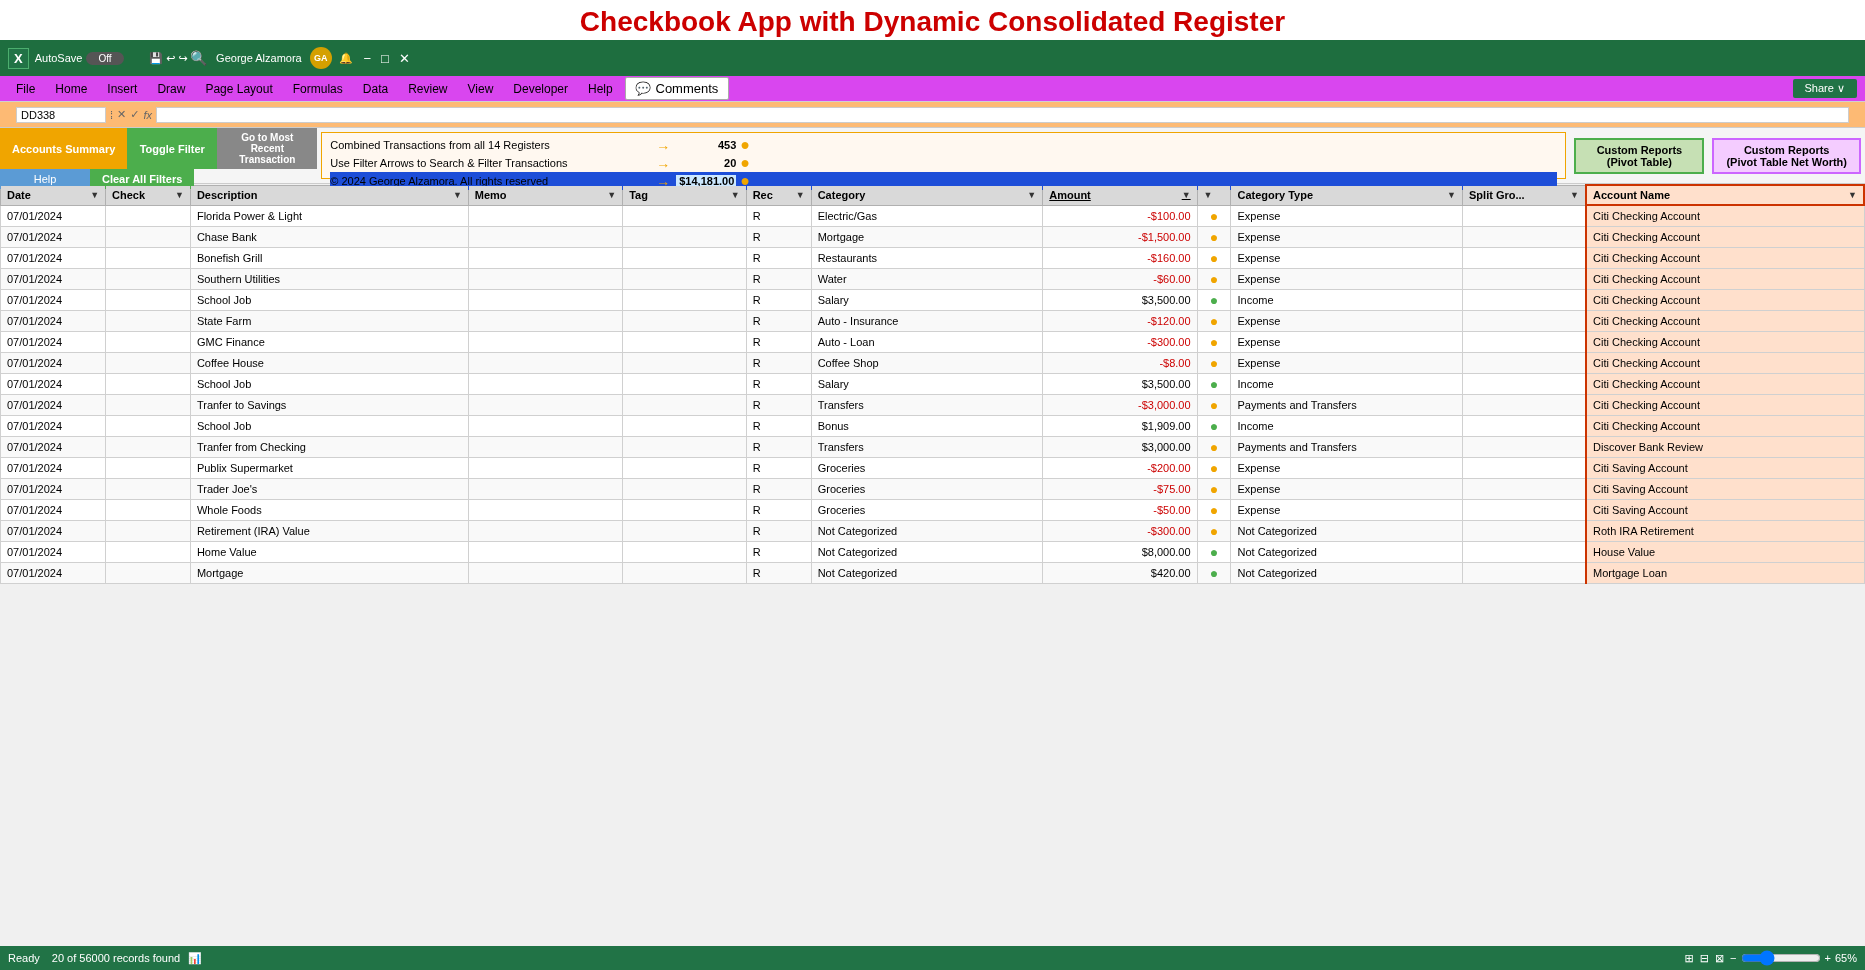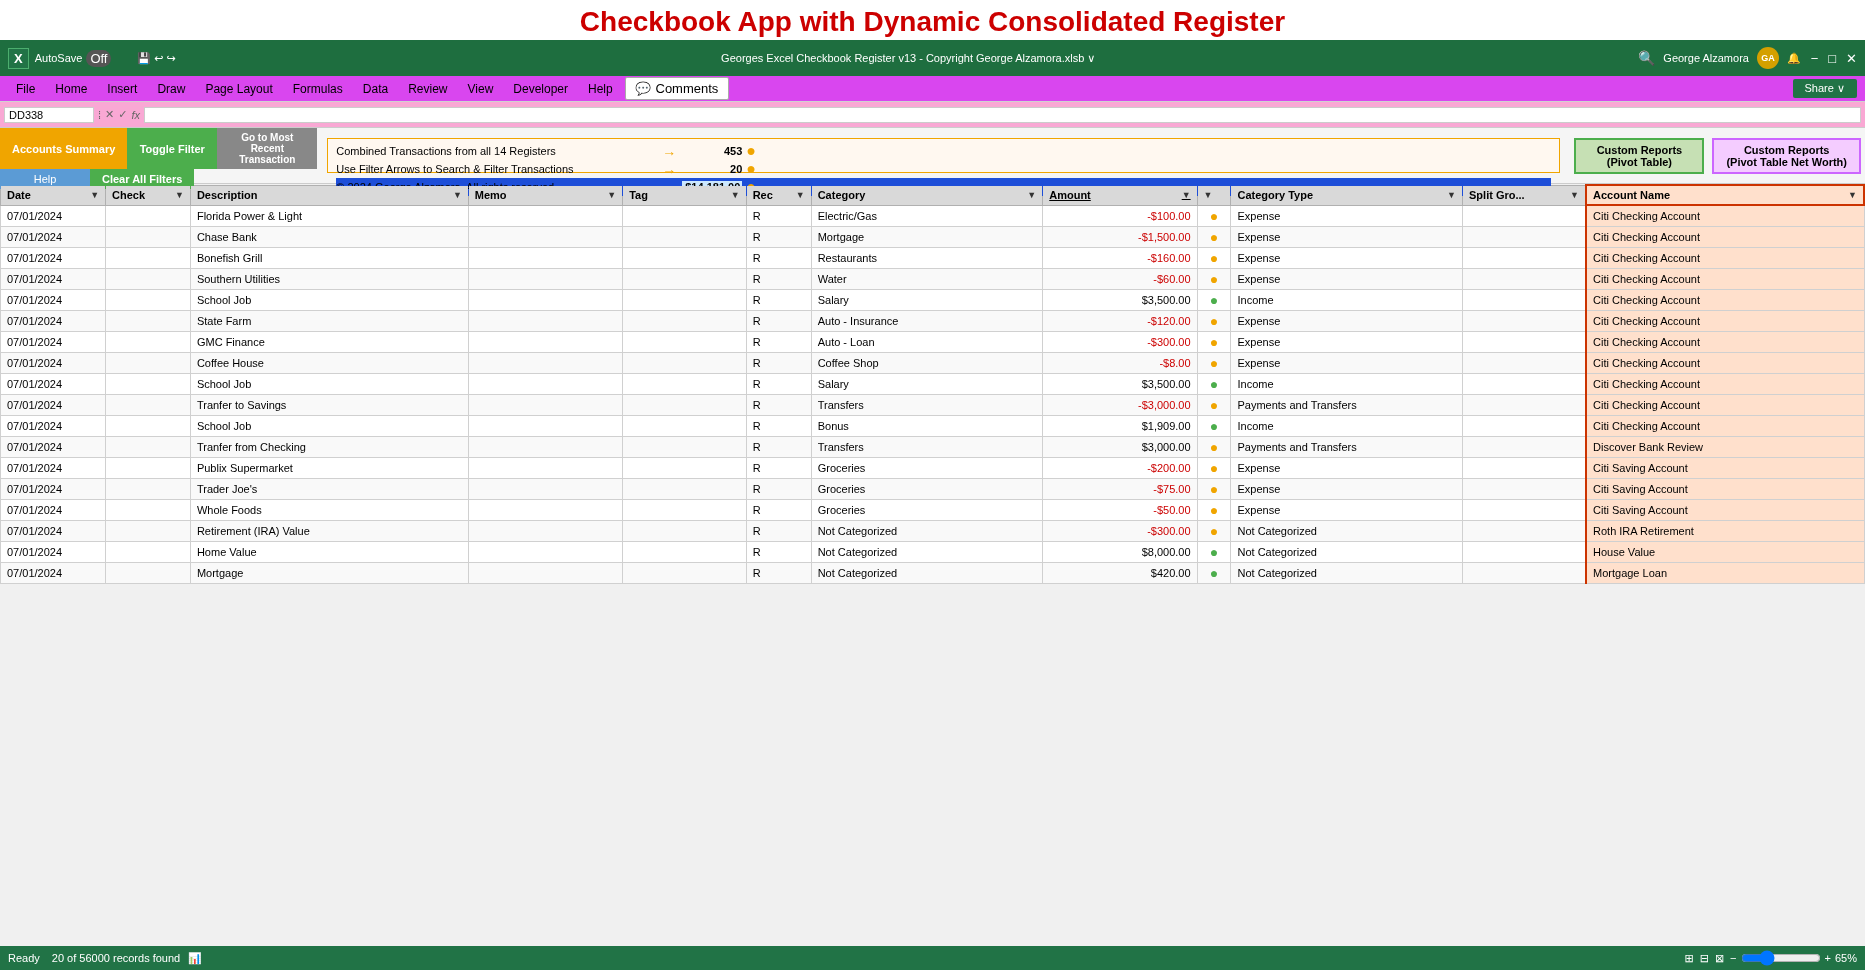--- a/index.html
+++ b/index.html
@@ -31,21 +31,21 @@
       font-weight: bold;
       font-size: 13px;
       padding: 2px 5px;
       margin-right: 6px;
       border: 1px solid #4cae6e;
     }
     .title-bar .autosave {
       display: flex; align-items: center; gap: 4px; margin-right: 26px;
     }
     .toggle-off {
-      background: #555; border-radius: 10px; padding: 1px 4px; font-size: 13px; color: white;
+      background: #555; border-radius: 10px; padding: 1px 12px; font-size: 10px; color: white;
     }
     .title-center { flex: 1; text-align: center; font-size: 11px; }
     .title-bar .user-area { display: flex; align-items: center; gap: 8px; }
     .avatar { background: #d4a000; color: white; border-radius: 50%; width: 22px; height: 22px; display: flex; align-items: center; justify-content: center; font-size: 9px; font-weight: bold; }
     .window-controls { display: flex; gap: 10px; margin-left: 10px; font-size: 13px; cursor: pointer; }
 
     
     .menu-bar {
       background: #d946ef;
       border-bottom: 1px solid #d0d0d0;
@@ -73,24 +73,24 @@
       padding: 3px 10px;
       font-size: 13px;
       cursor: pointer;
       border-radius: 2px;
     }
 
     
     .formula-bar {
       display: flex;
       align-items: center;
-      background: #f9a8d4;
+      background: #fdba74;
       border-bottom: 1px solid #ccc;
       height: 26px;
-      padding: 0 4px;
+      padding: 0 16px;
       gap: 4px;
     }
     .cell-ref { width: 90px; border: 1px solid #ccc; padding: 1px 4px; font-size: 11px; }
     .formula-input { flex: 1; border: 1px solid #ccc; padding: 1px 4px; font-size: 11px; }
 
     
     .controls-row {
       display: flex;
       align-items: stretch;
       background: #f5f5f5;
@@ -137,21 +137,21 @@
       padding: 4px 12px;
       font-size: 11px;
       border: none;
       cursor: pointer;
       min-width: 90px;
     }
     .info-section {
       flex: 1;
       background: #fff8f0;
       border: 1px solid #f0a500;
-      margin: 10px;
+      margin: 4px;
       padding: 3px 8px;
       font-size: 11px;
     }
     .info-row { display: flex; align-items: center; height: 18px; }
     .info-label { min-width: 320px; }
     .info-arrow { color: #f0a500; margin: 0 6px; font-size: 14px; }
     .info-value { font-weight: bold; min-width: 60px; text-align: right; }
     .dot-orange { color: #f0a500; font-size: 16px; margin-left: 4px; }
     .highlight-blue { background: #cce8ff; padding: 0 2px; }
     .custom-reports-green {
@@ -262,23 +262,20 @@
   <div class="app-icon">
     <span>X</span>
   </div>
   <div class="autosave">
     <span>AutoSave</span>
     <span class="toggle-off">Off</span>
   </div>
   <span style="margin-right:3px; cursor:pointer;">💾</span>
   <span style="margin-right:3px; cursor:pointer;">↩</span>
   <span style="margin-right:3px; cursor:pointer;">↪</span>
-  <div class="title-center">
-    <span>Georges Excel Checkbook Register v13 - Copyright George Alzamora.xlsb</span> ∨
-  </div>
   <div class="user-area">
     <span style="font-size:14px; cursor:pointer;">🔍</span>
     <span>George Alzamora</span>
     <div class="avatar">
       <span>GA</span>
     </div>
     <span style="cursor:pointer;">🔔</span>
   </div>
   <div class="window-controls">
     <span>−</span>

